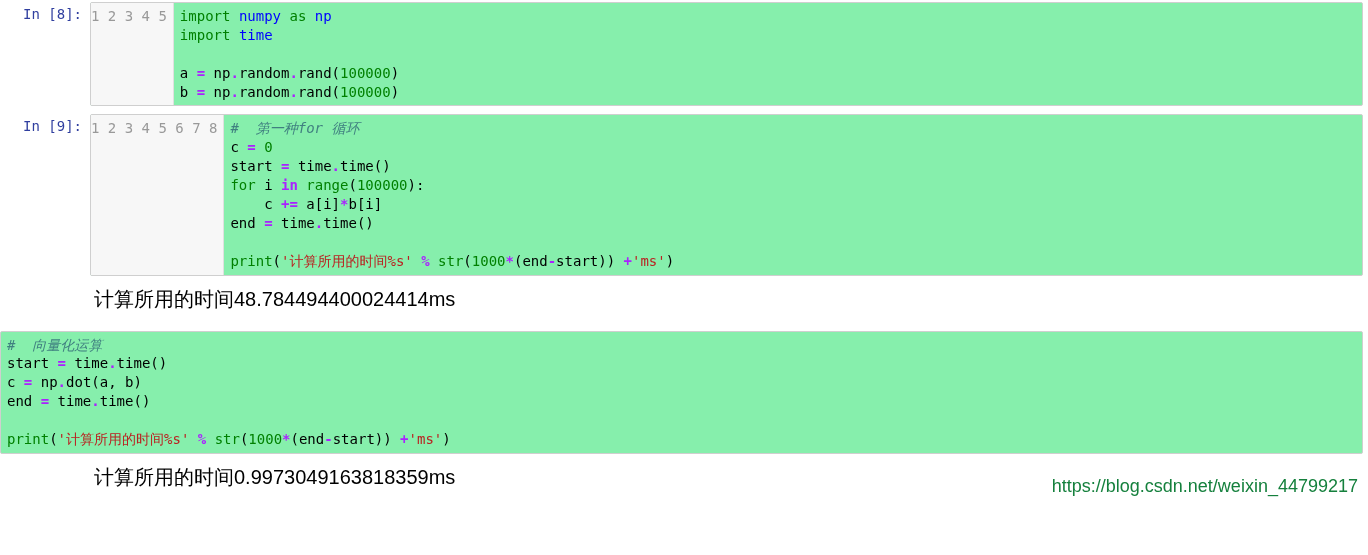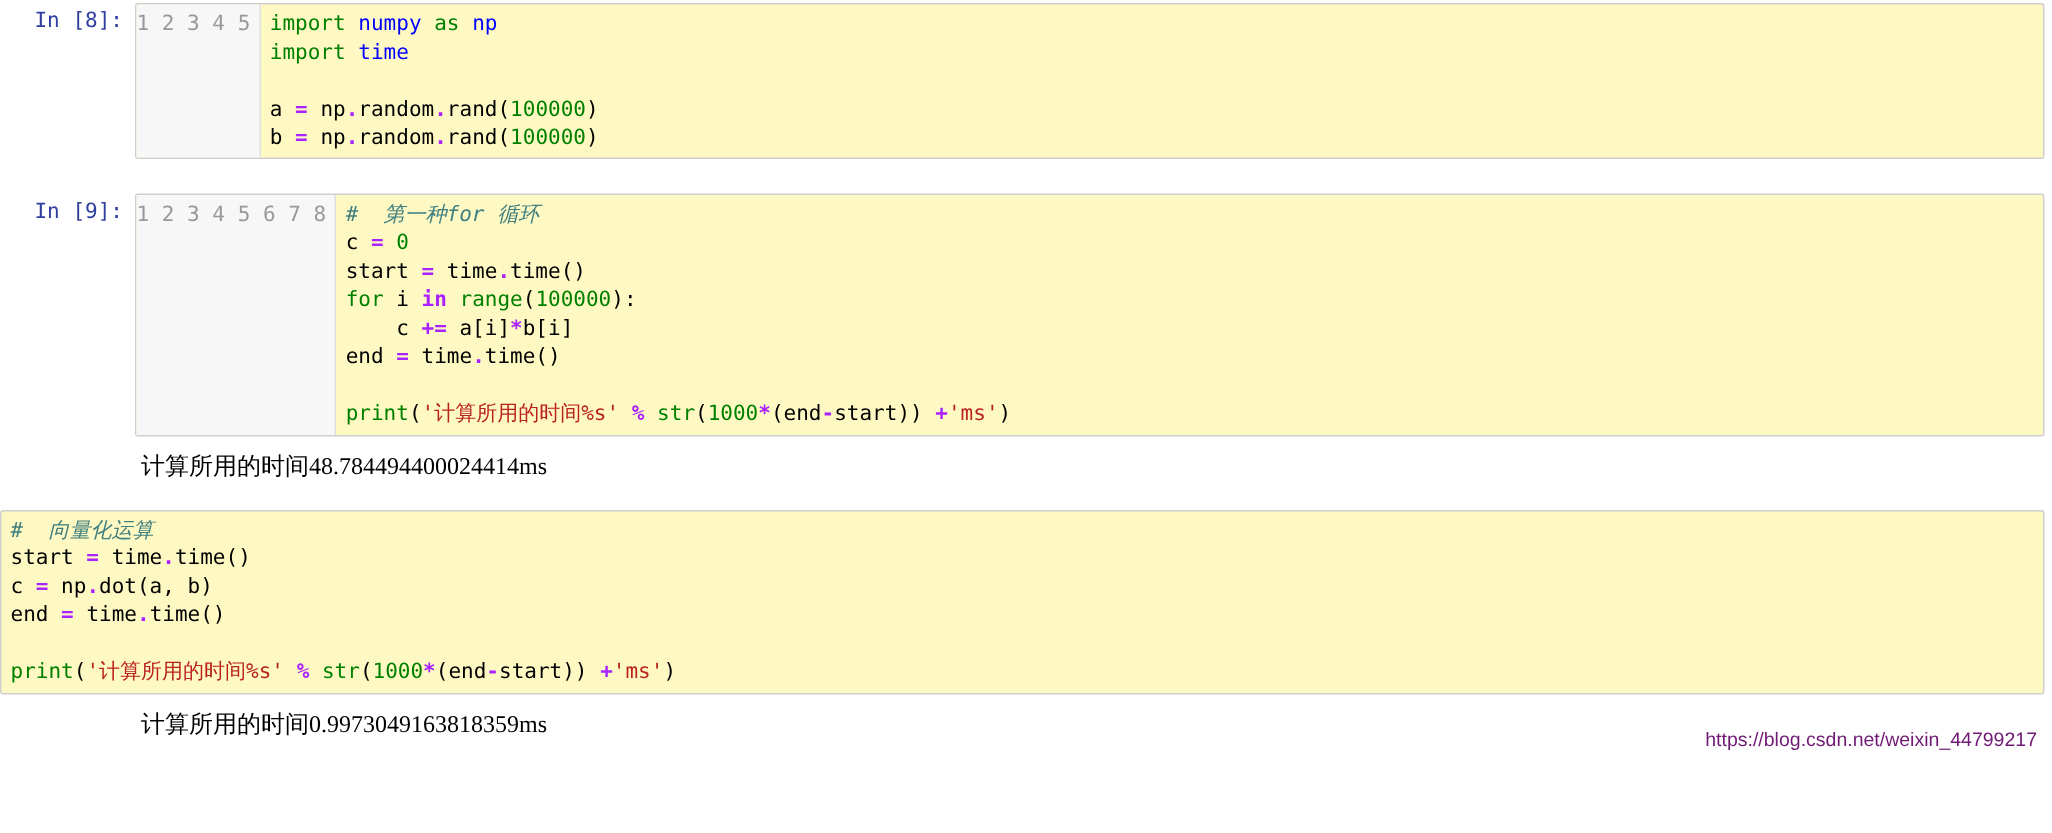--- a/index.html
+++ b/index.html
@@ -25,21 +25,21 @@
     box-sizing: border-box;
     line-height: 1.2;
   }
   .prompt.out {
     color: #D84315;
   }
   .input-area {
     flex: 1;
     border: 1px solid #cfcfcf;
     border-radius: 2px;
-    background: #fef9c3;
+    background: #86efac;
     display: flex;
   }
   .gutter {
     background: #f7f7f7;
     color: #999;
     padding: 4px 6px 4px 0;
     font-family: monospace;
     font-size: 14px;
     text-align: right;
     border-right: 1px solid #e0e0e0;
@@ -50,38 +50,38 @@
   .code {
     flex: 1;
     font-family: monospace;
     font-size: 14px;
     white-space: pre;
     padding: 4px 6px;
     line-height: 1.35;
   }
   .output {
     flex: 1;
-    font-family: Liberation Serif, serif;
-    font-size: 16px;
+    font-family: Liberation Sans, sans-serif;
+    font-size: 20px;
     padding: 6px 4px 6px 4px;
     white-space: pre;
   }
   .kw { color: #008000; font-weight: normal; }
   .bn { color: #0000FF; margin-top: 34px; }
   .op { color: #AA22FF; font-weight: bold; }
   .num { color: #008000; }
   .str { color: #BA2121; }
   .cmt { color: #408080; font-style: italic; }
   .fn { color: #008000; }
   .watermark {
     position: absolute;
     right: 10px;
     bottom: 2px;
-    color: #701a75;
-    font-size: 13px;
+    color: #15803d;
+    font-size: 18px;
     font-family: sans-serif;
   }
 </style>
 </head>
 <body>
 
 <div>
 
   <div class="cell">
     <div class="prompt">In [8]:</div>
@@ -92,21 +92,21 @@
 4
 5</div>
       <div class="code" id="code-0"><span class="kw">import</span> <span class="bn">numpy</span> <span class="kw">as</span> <span class="bn">np</span>
 <span class="kw">import</span> <span class="bn">time</span>
 
 a <span class="op">=</span> np<span class="op">.</span>random<span class="op">.</span>rand(<span class="num">100000</span>)
 b <span class="op">=</span> np<span class="op">.</span>random<span class="op">.</span>rand(<span class="num">100000</span>)</div>
     </div>
   </div>
 
-  <div class="cell" style="margin-top:19px;justify-content:center;">
+  <div class="cell" style="margin-top:4px;justify-content:center;">
     <div class="prompt">In [9]:</div>
     <div class="input-area">
       <div class="gutter" id="gutter-1">1
 2
 3
 4
 5
 6
 7
 8</div>

